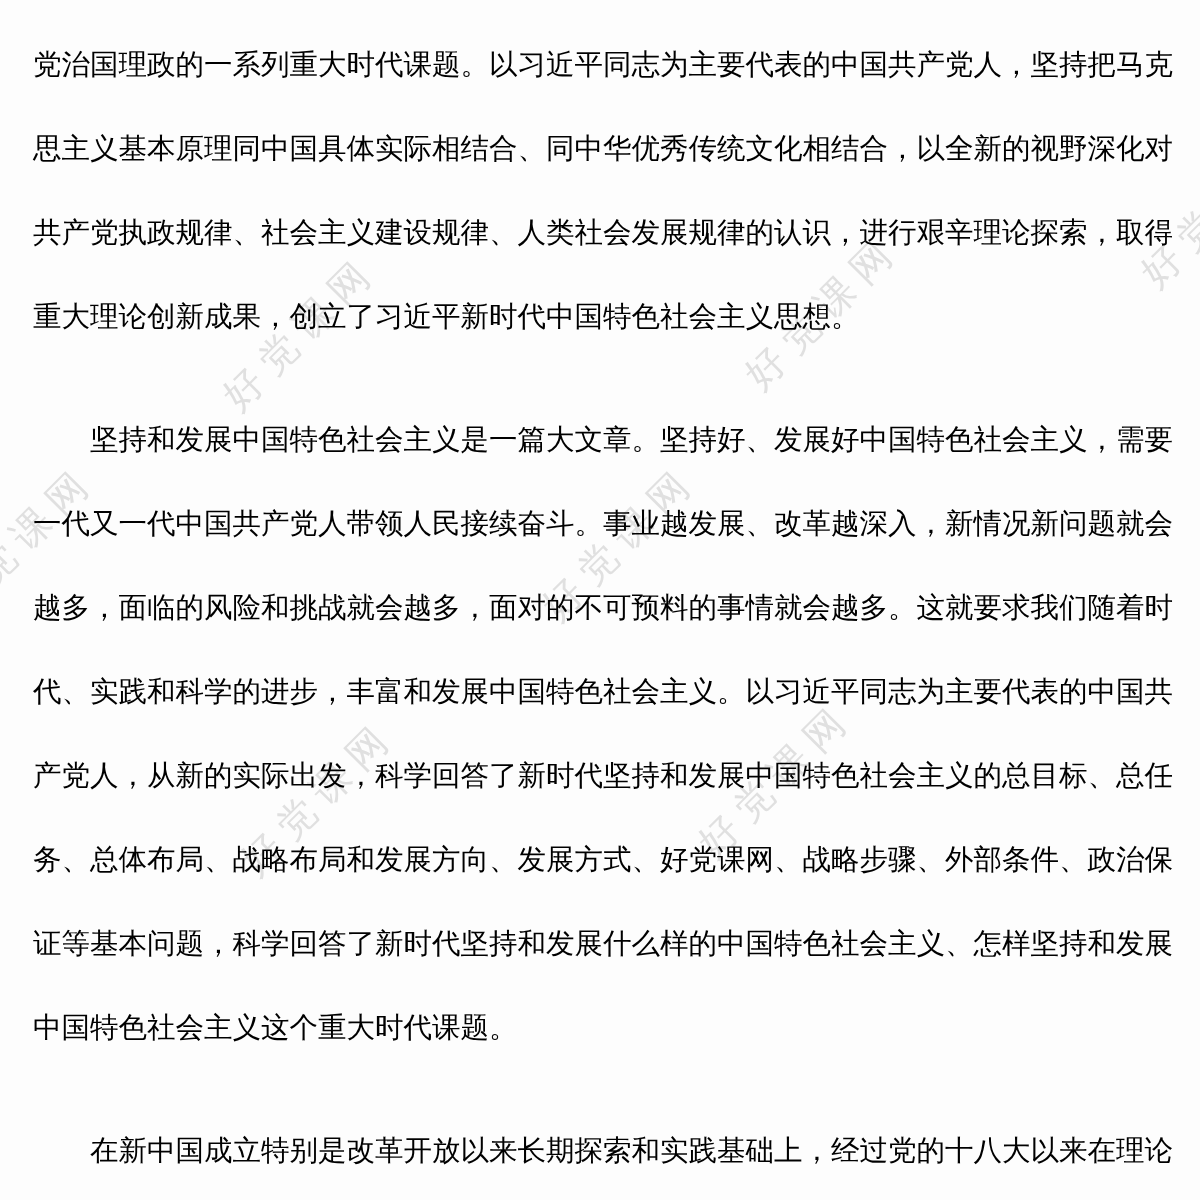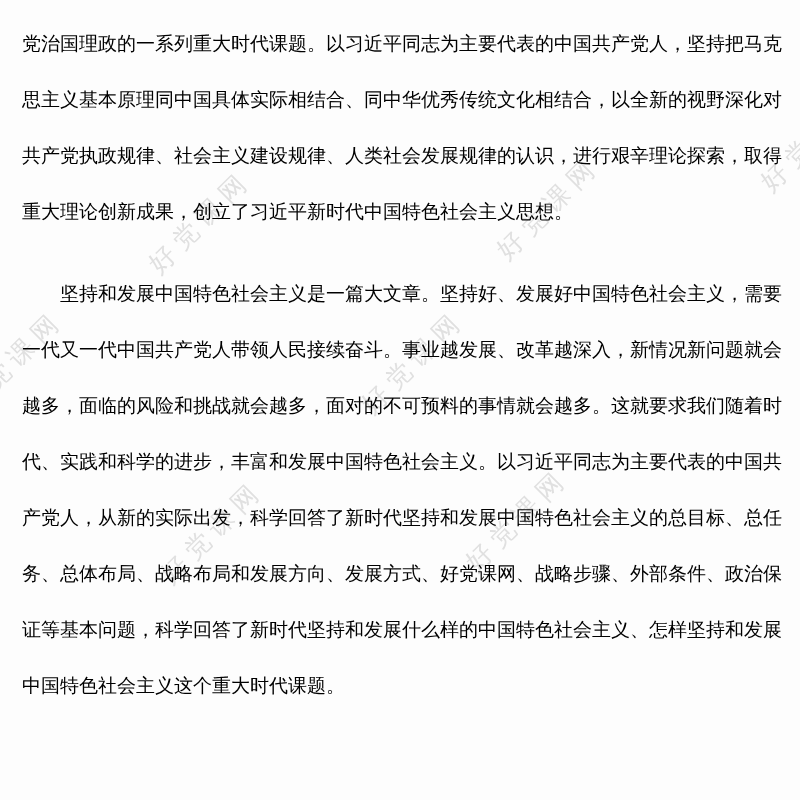--- a/index.html
+++ b/index.html
@@ -68,15 +68,16 @@
     <span class="wm wm-3">好党课网</span>
     <span class="wm wm-4">好党课网</span>
     <span class="wm wm-5">好党课网</span>
     <span class="wm wm-6">好党课网</span>
     <span class="wm wm-7">好党课网</span>
   </div>
 
   <div class="doc-content">
     <p>党治国理政的一系列重大时代课题。以习近平同志为主要代表的中国共产党人，坚持把马克思主义基本原理同中国具体实际相结合、同中华优秀传统文化相结合，以全新的视野深化对共产党执政规律、社会主义建设规律、人类社会发展规律的认识，进行艰辛理论探索，取得重大理论创新成果，创立了习近平新时代中国特色社会主义思想。</p>
     <p class="indent">坚持和发展中国特色社会主义是一篇大文章。坚持好、发展好中国特色社会主义，需要一代又一代中国共产党人带领人民接续奋斗。事业越发展、改革越深入，新情况新问题就会越多，面临的风险和挑战就会越多，面对的不可预料的事情就会越多。这就要求我们随着时代、实践和科学的进步，丰富和发展中国特色社会主义。以习近平同志为主要代表的中国共产党人，从新的实际出发，科学回答了新时代坚持和发展中国特色社会主义的总目标、总任务、总体布局、战略布局和发展方向、发展方式、好党课网、战略步骤、外部条件、政治保证等基本问题，科学回答了新时代坚持和发展什么样的中国特色社会主义、怎样坚持和发展中国特色社会主义这个重大时代课题。</p>
+    <p class="indent">在新中国成立特别是改革开放以来长期探索和实践基础上，经过党的十八大以来在理论</p>
   </div>
 
 </div>
 
 </body></html>

